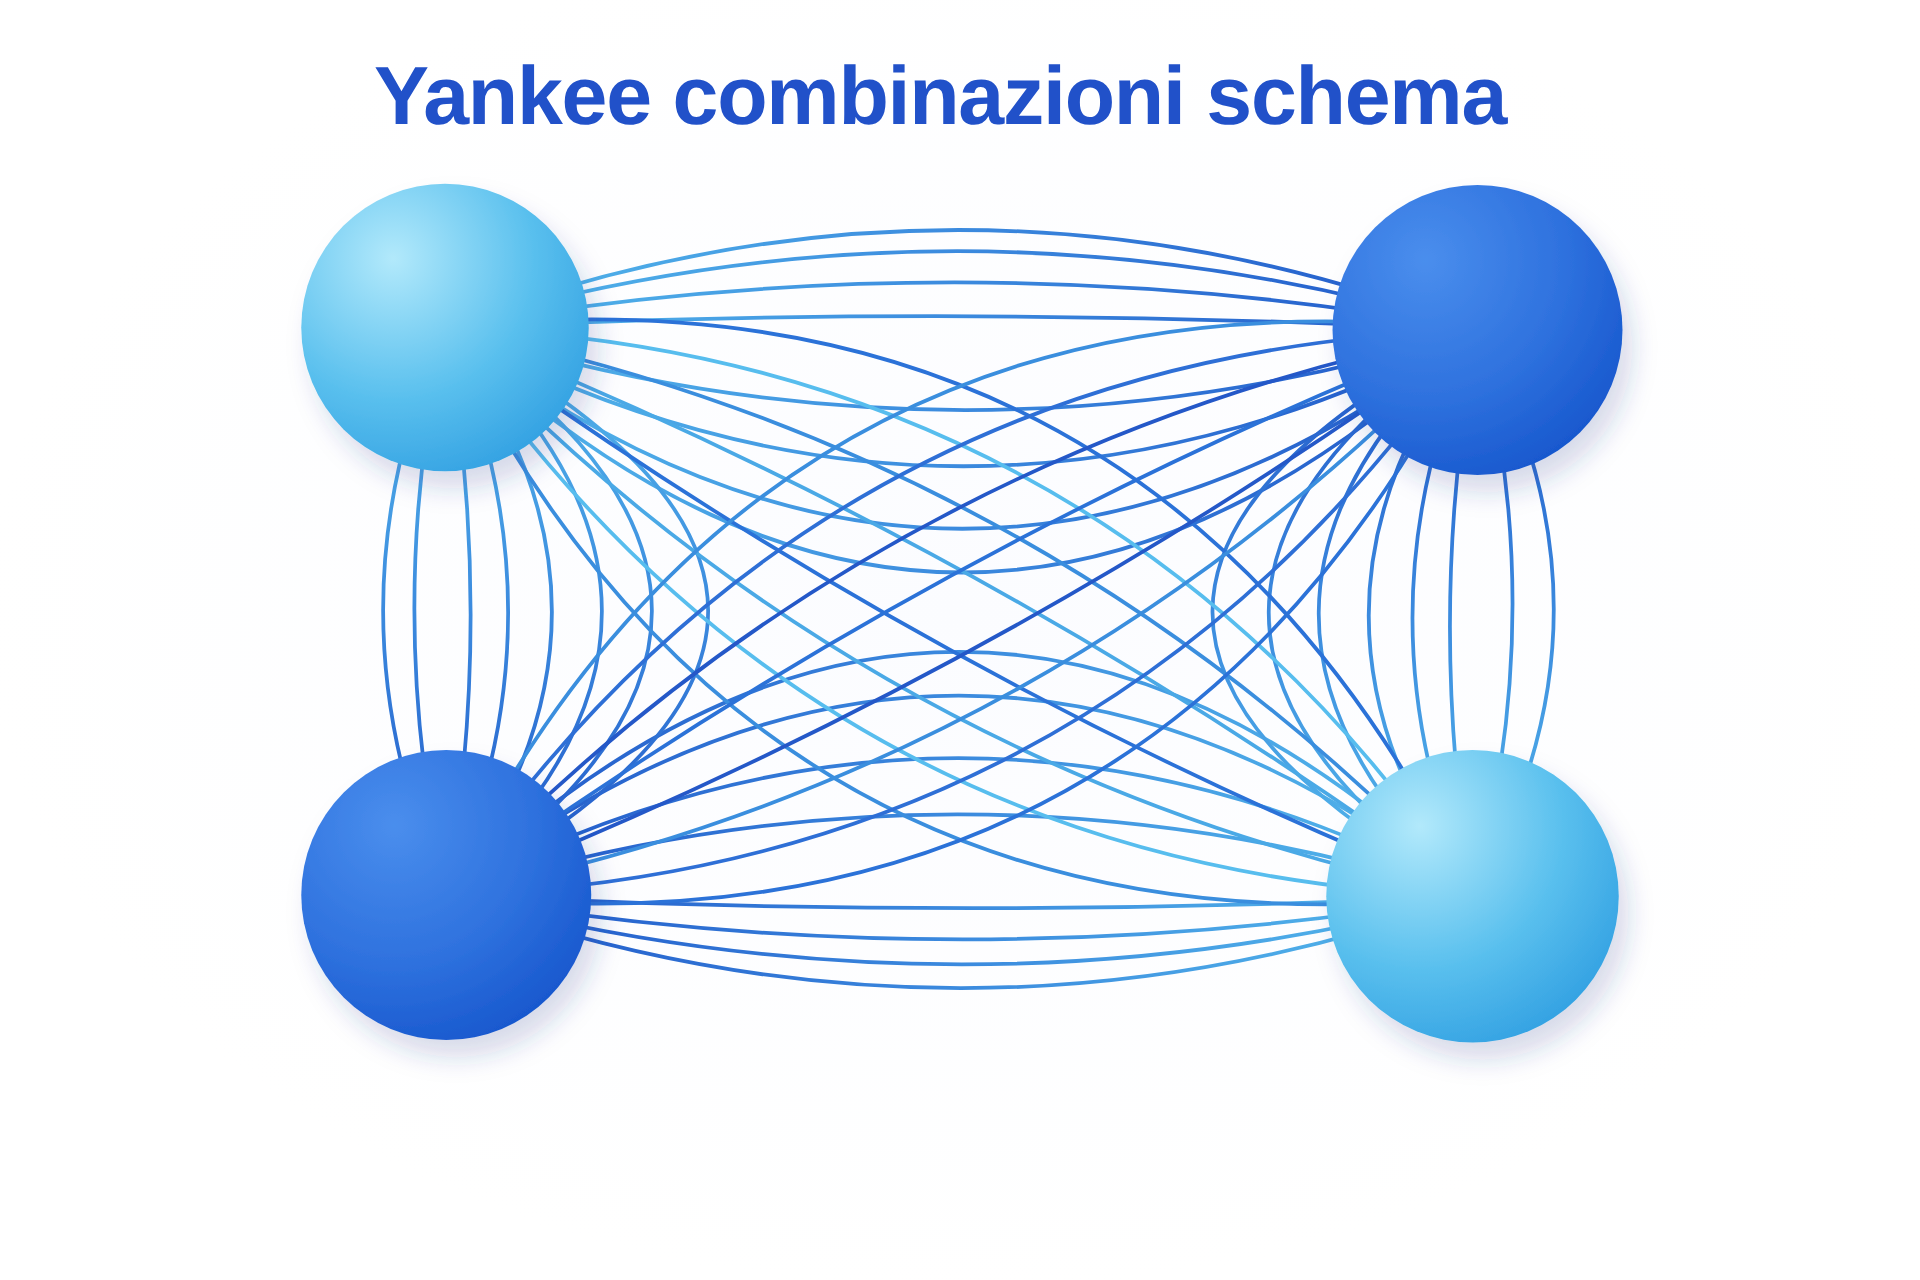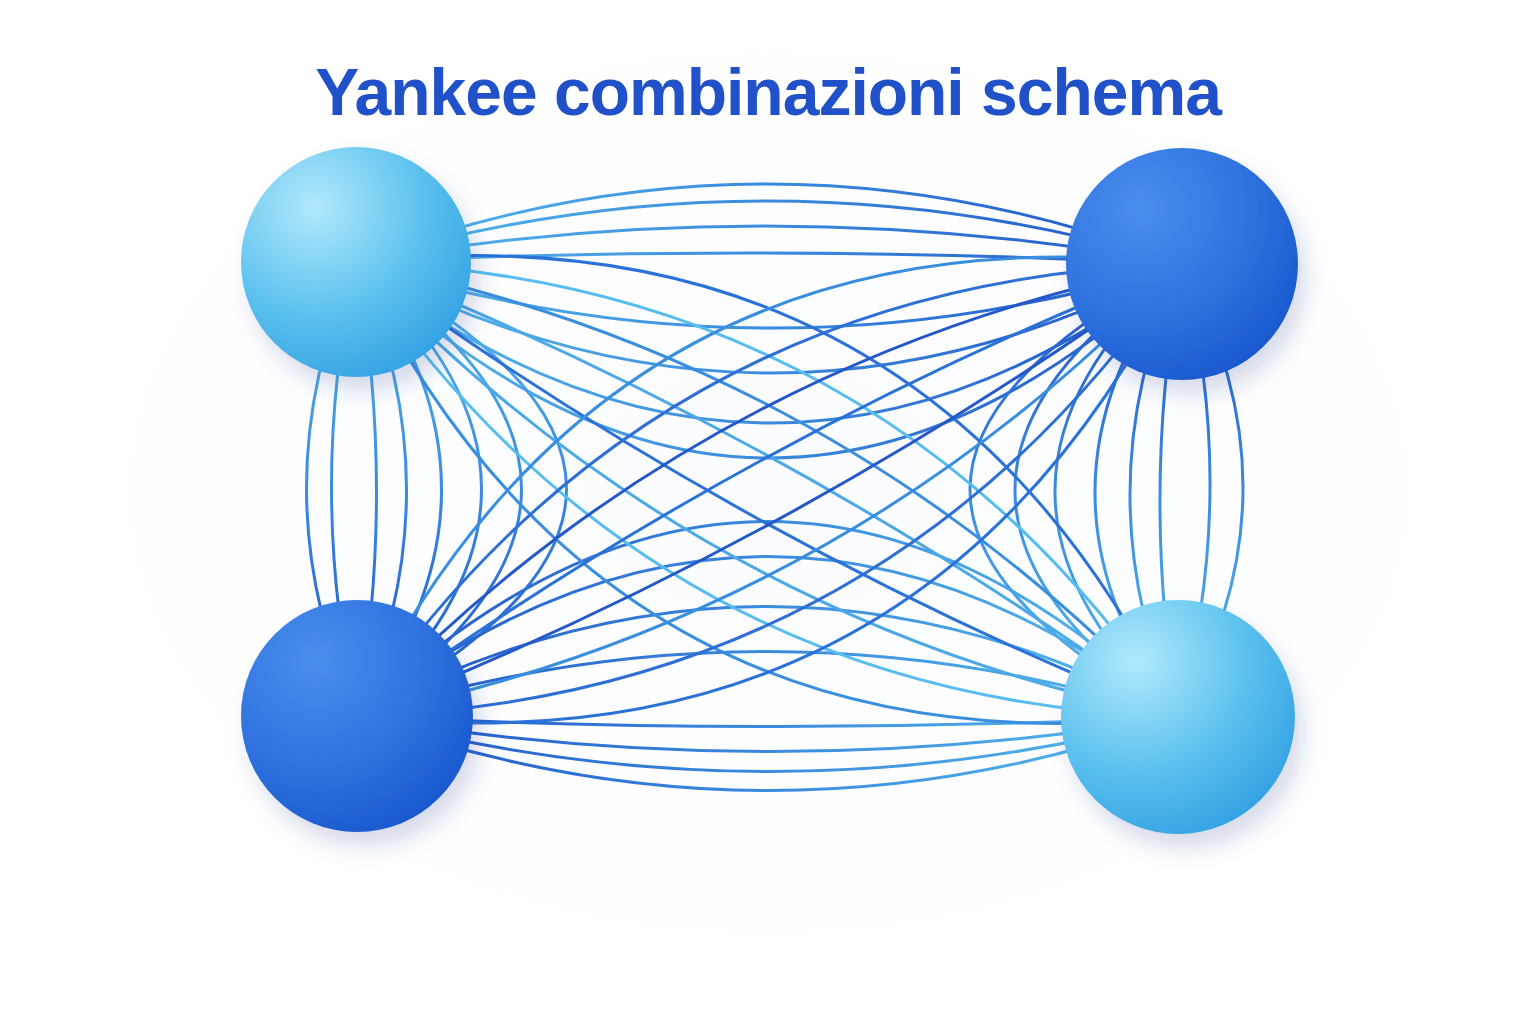--- a/index.html
+++ b/index.html
@@ -11,21 +11,21 @@
     font-family:"Liberation Sans", sans-serif;
   }
   #title{
     position:absolute;
     top:38px;left:0;
     width:1504px;              
     text-align:center;
     font-size:66px;
     font-weight:700;
     letter-spacing:-1px;
-    margin:16px;
+    margin:0;
   }
   #net{
     position:absolute;
     top:0;left:0;
   }
 </style>
 </head>
 <body>
 
 <div id="stage">

